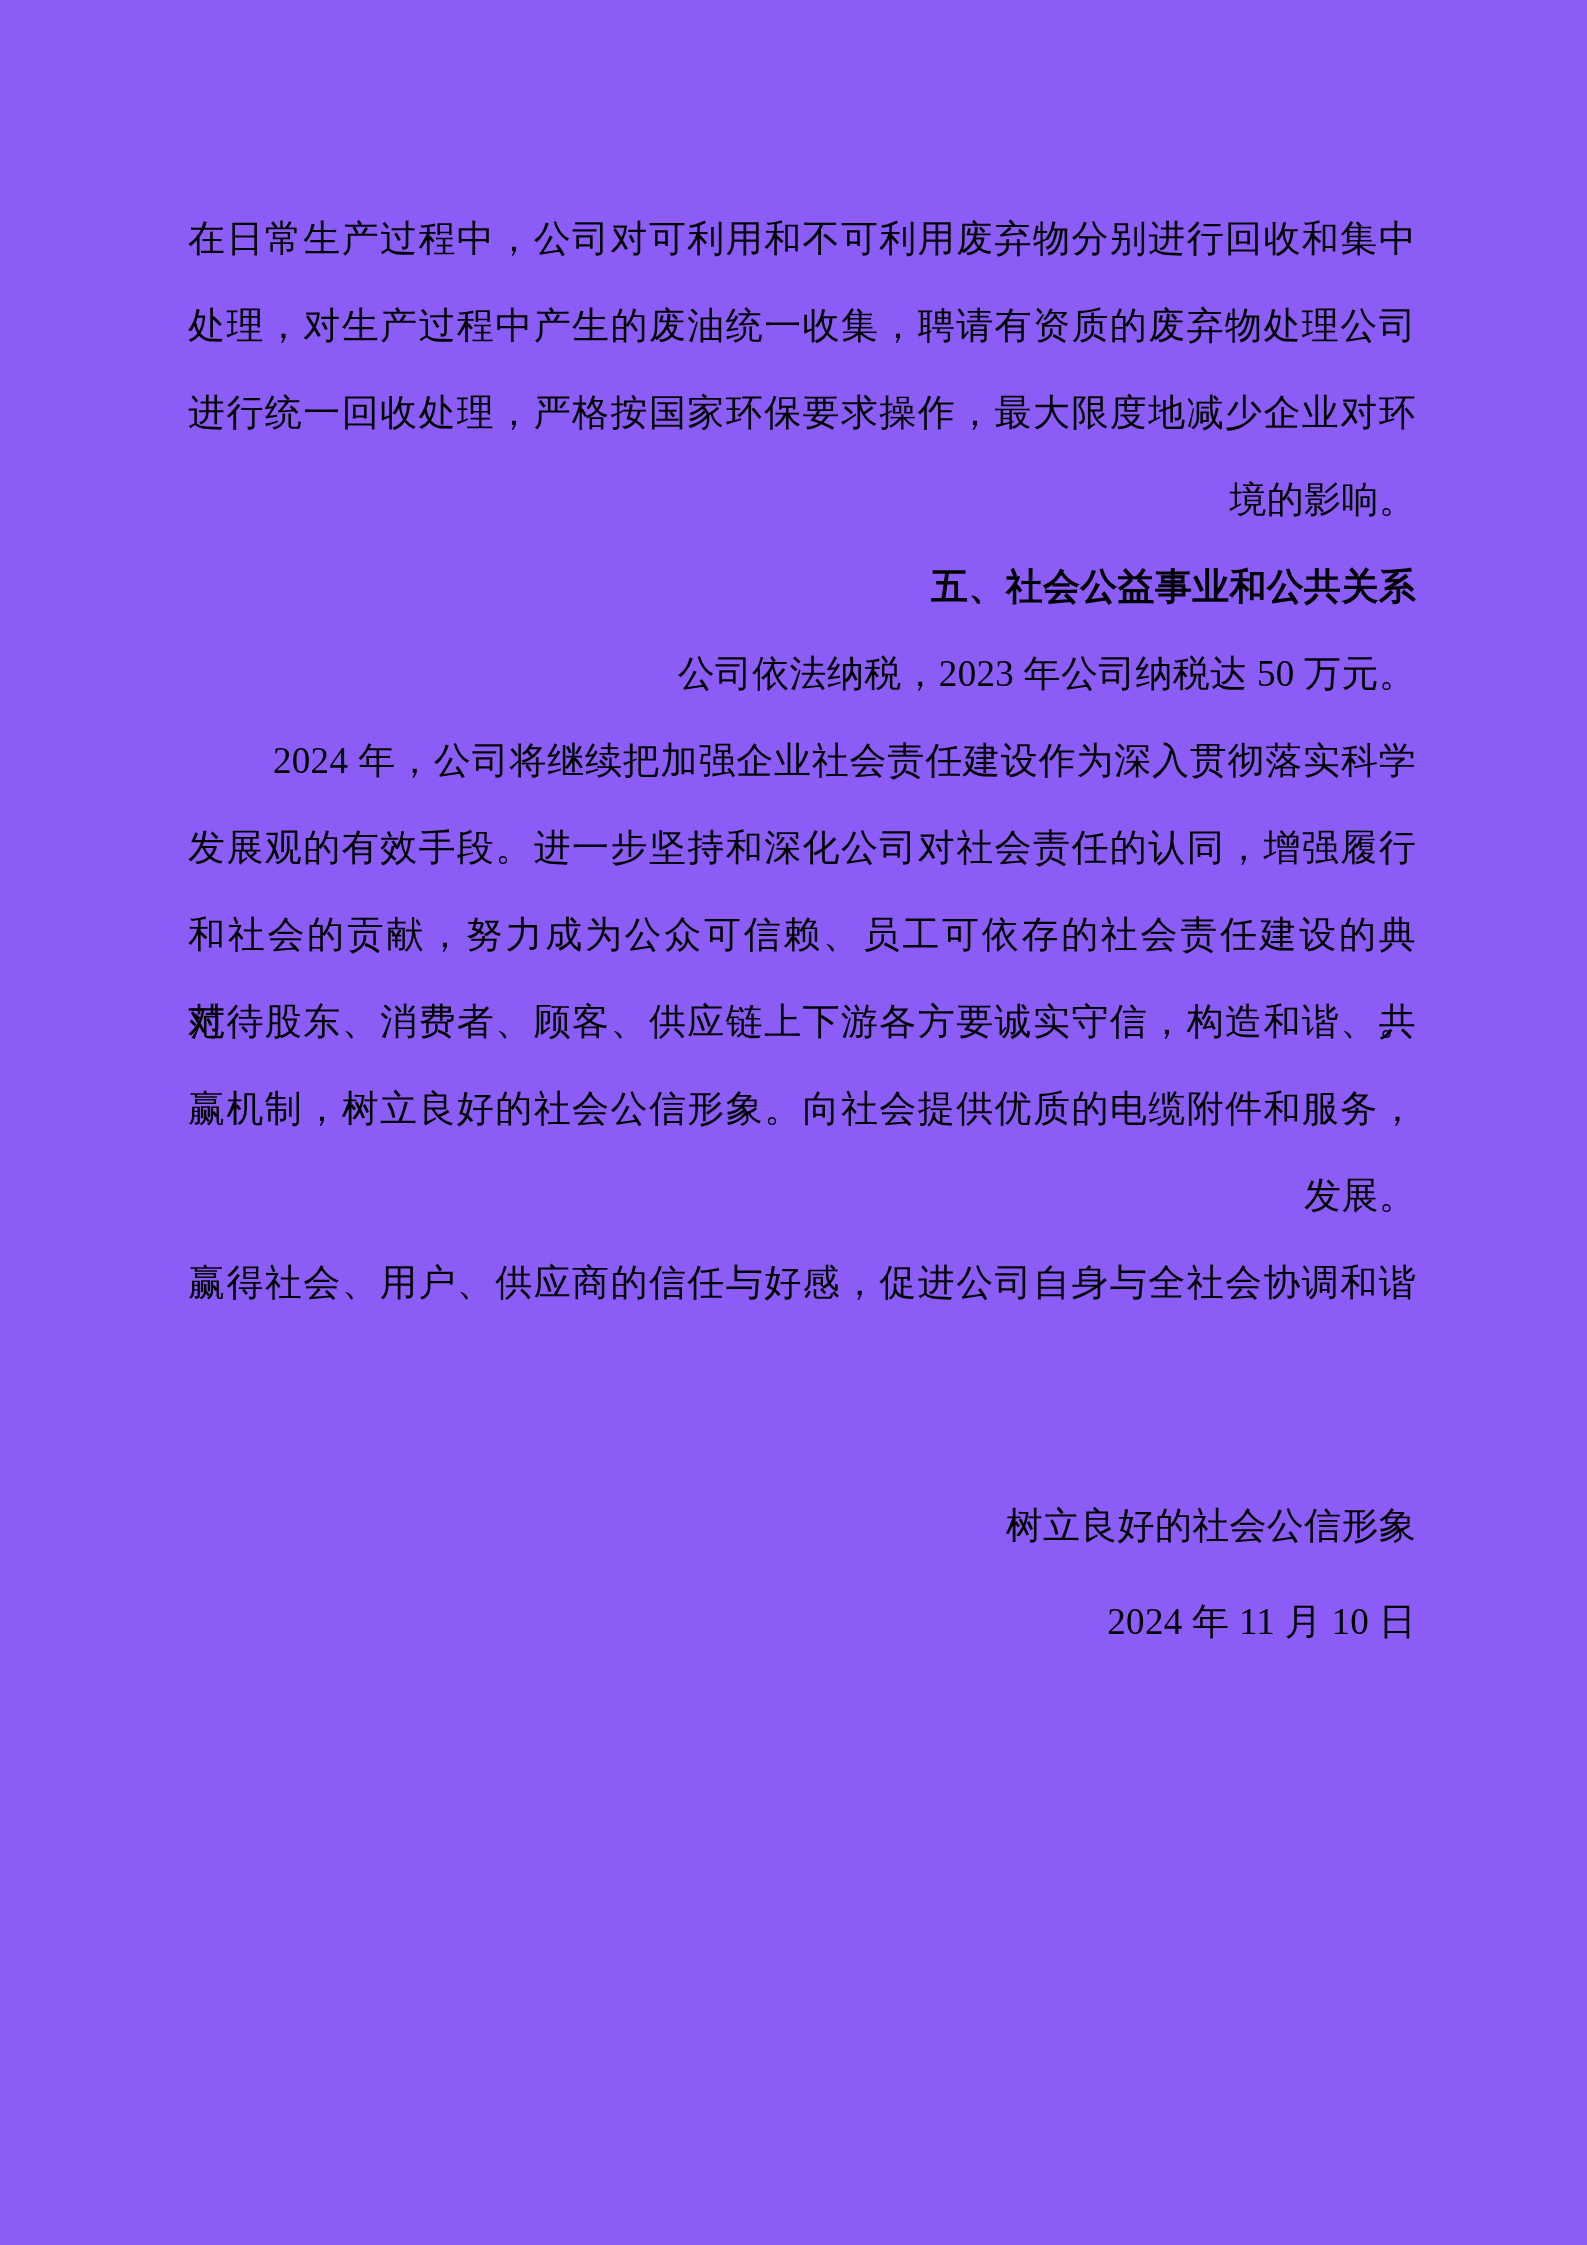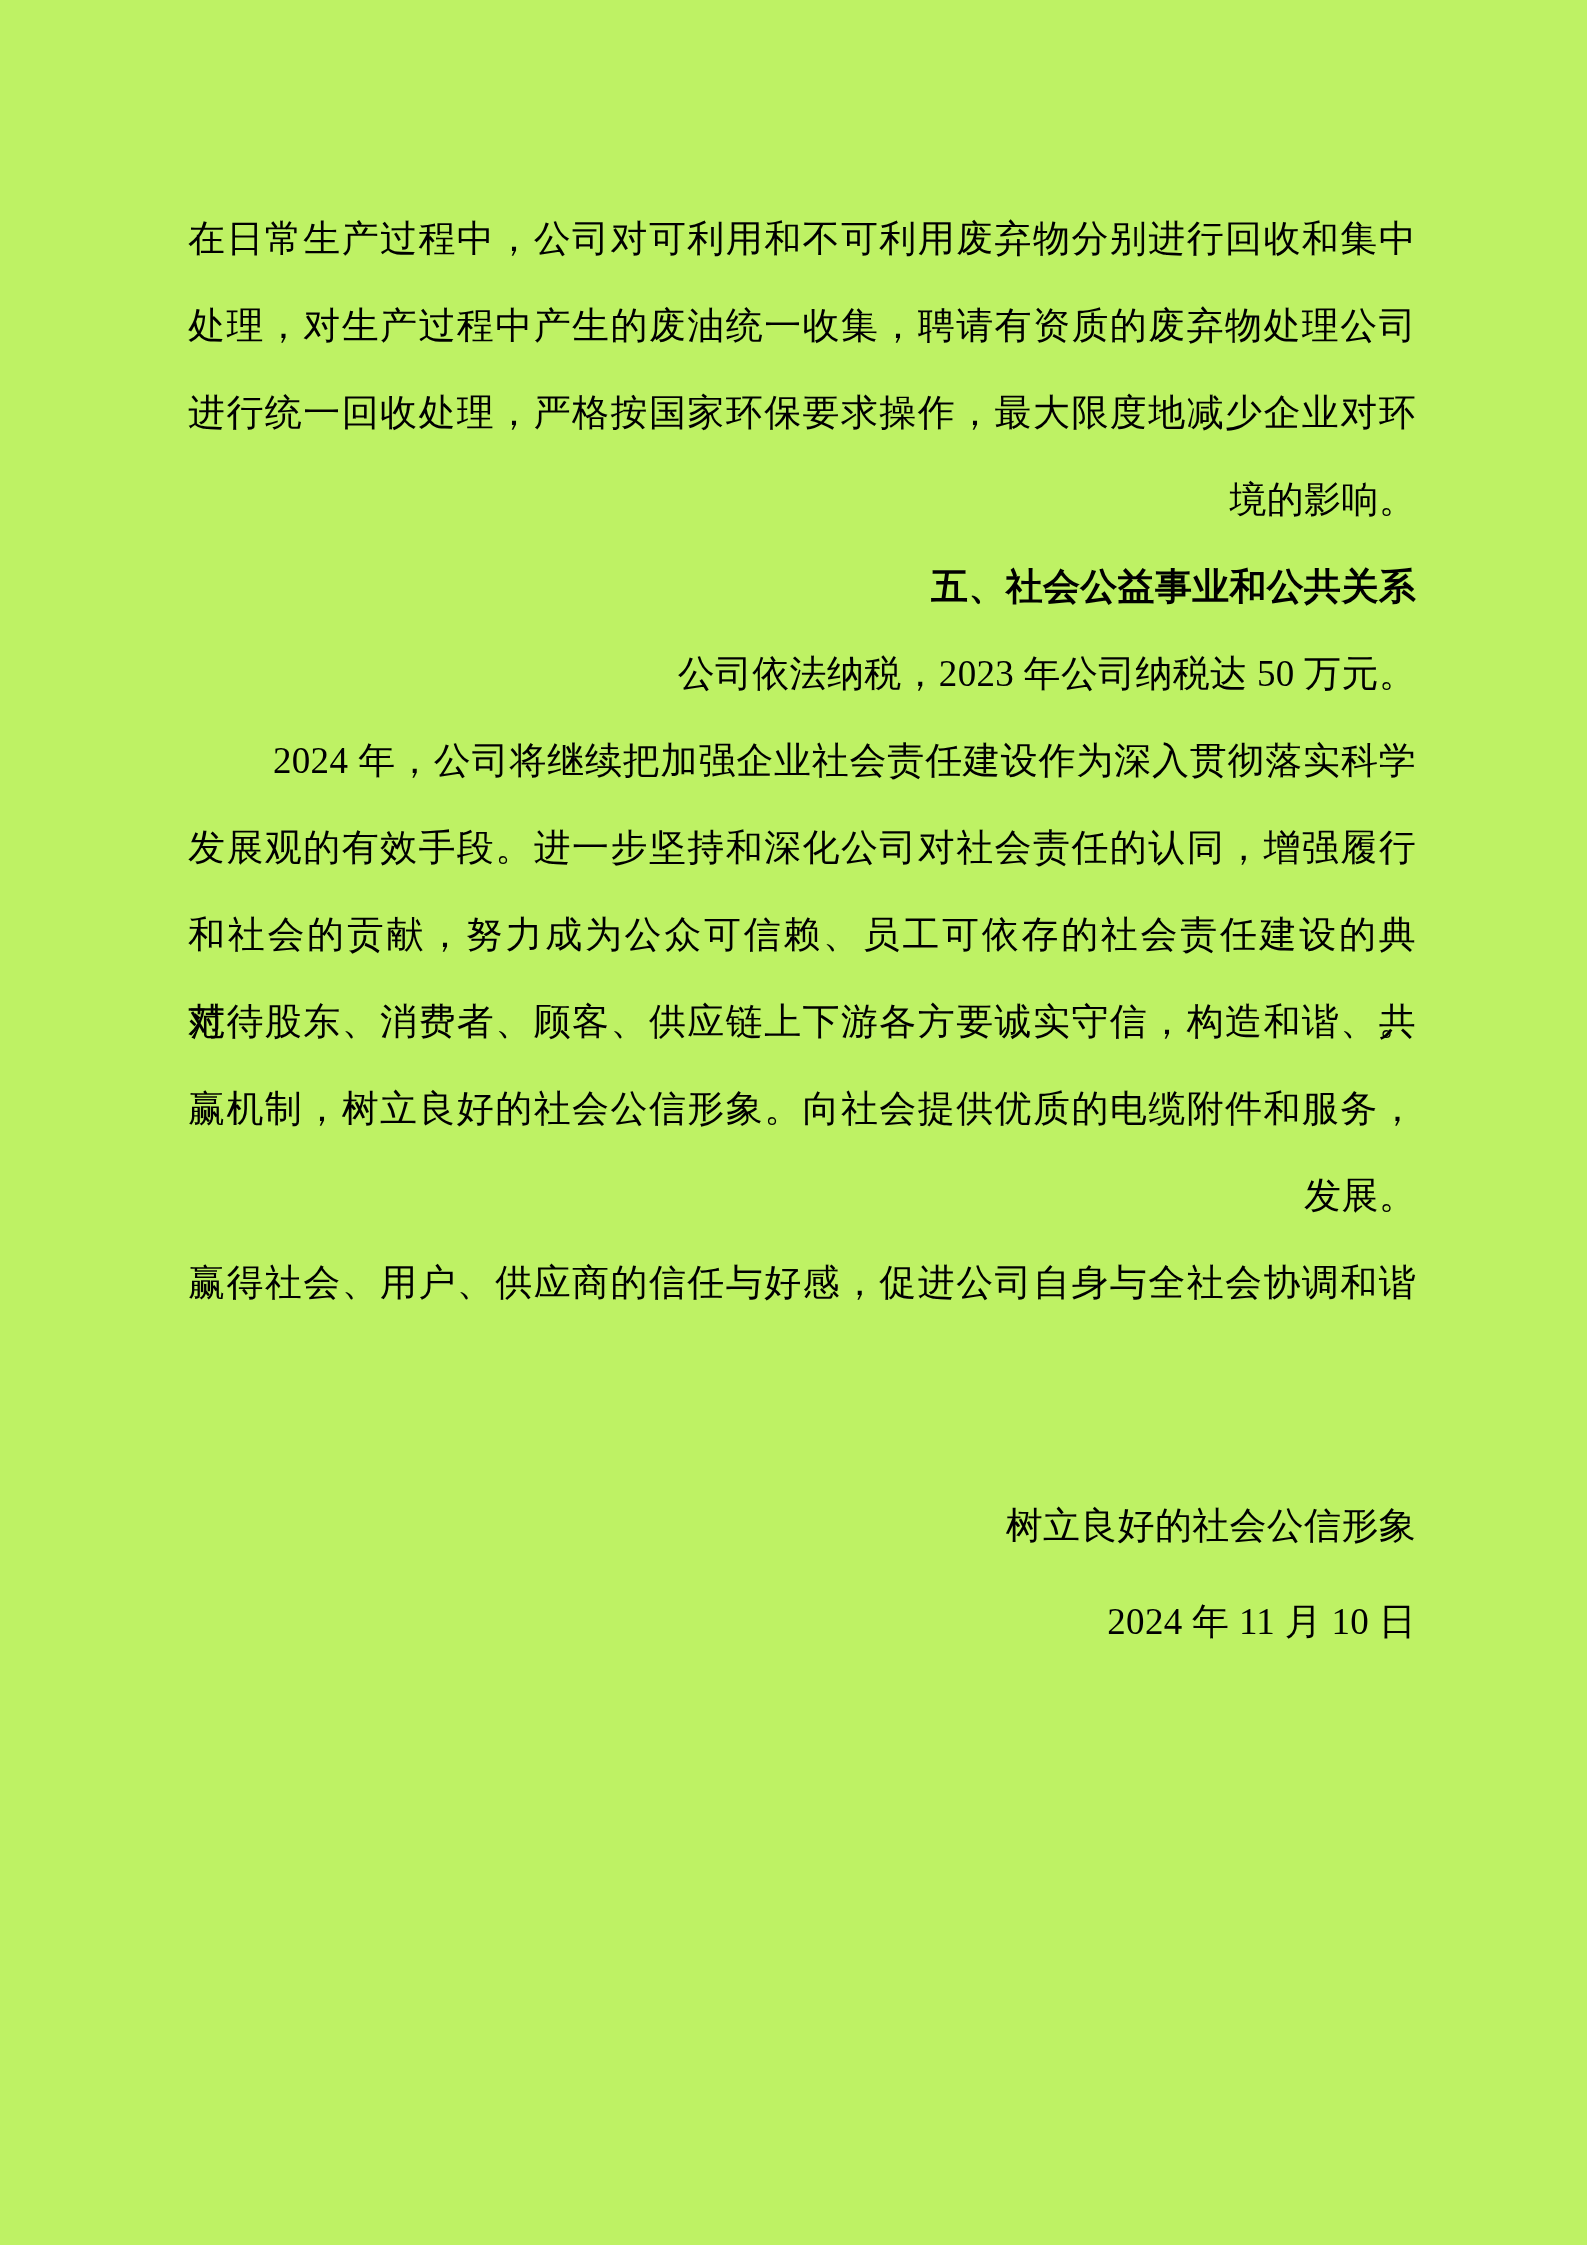--- a/index.html
+++ b/index.html
@@ -4,21 +4,21 @@
 <style>
   html, body { margin: 0; padding: 0; }
   body {
     width: 1587px; height: 2245px;
     background: #ffffff;
     font-family: "Liberation Serif", serif;
   }
   .page {
     position: relative;
     width: 1587px; height: 2245px;
-    background: #bef264;
+    background: #8b5cf6;
     color: #000000;
     overflow: hidden;
   }
   .content {
     position: absolute;
     left: 188px; top: 195px;
     width: 1228px;
   }
   .line {
     font-size: 37px;

